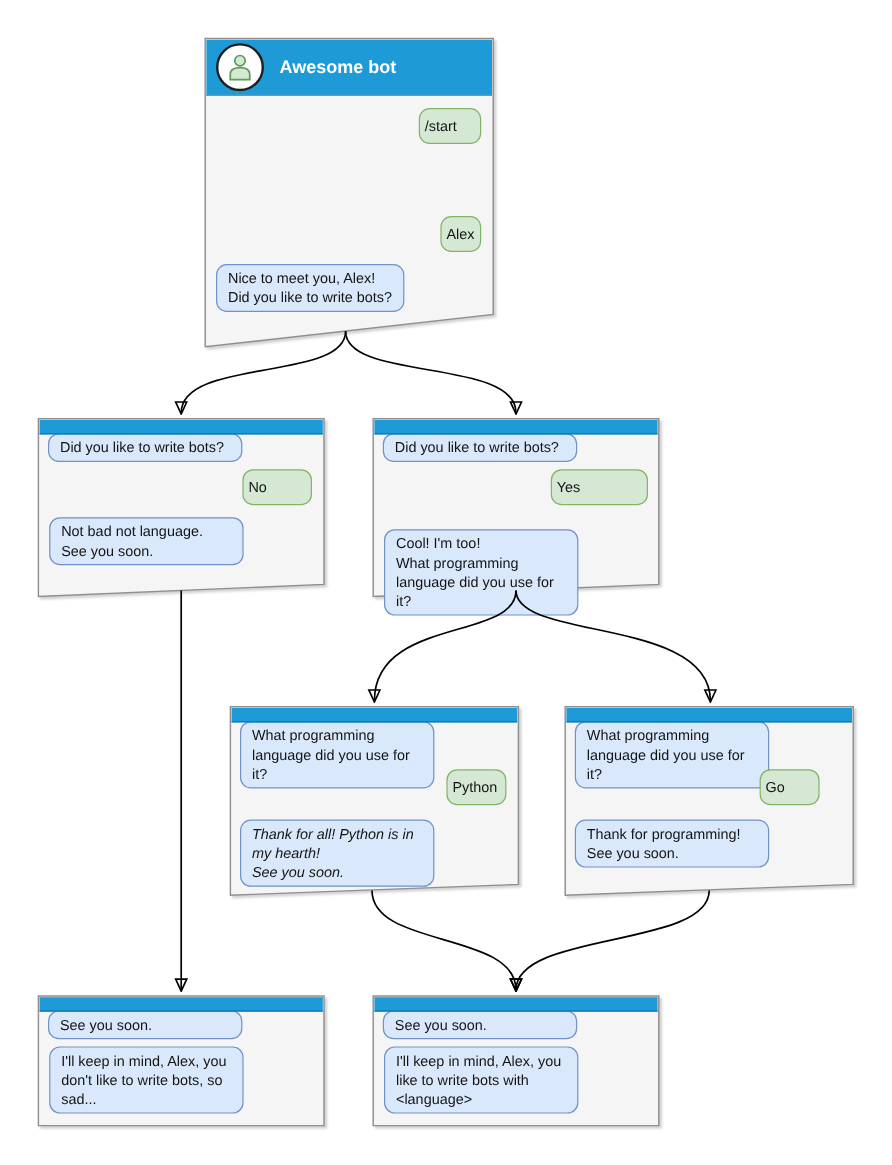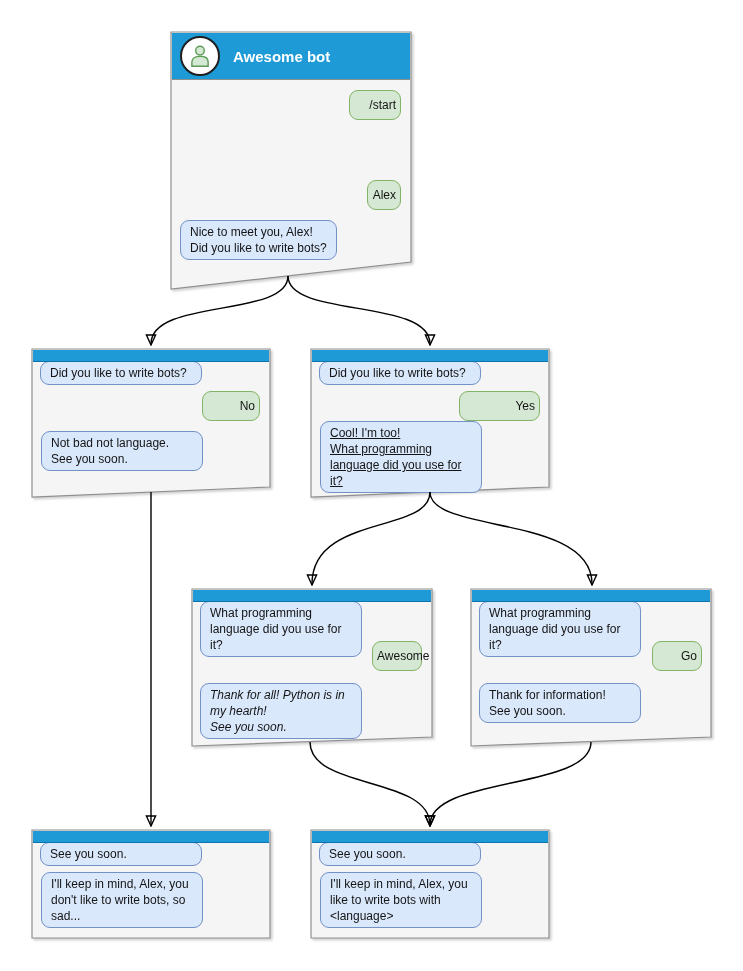--- a/index.html
+++ b/index.html
@@ -13,21 +13,21 @@
             display:flex;align-items:center;gap:13px;padding-left:8px;
             box-sizing:border-box;z-index:3;border-bottom:1px solid #8f8f8f;}
   .minibar{position:absolute;left:1px;top:1px;height:11px;background:#1e9bd7;
            border-bottom:1px solid #0f74ad;z-index:3;}
   .avatar{width:36px;height:36px;border-radius:50%;background:#ffffff;
           border:2px solid #1f1f1f;display:flex;align-items:center;justify-content:center;flex:0 0 auto;}
   .wtitle{color:#ffffff;font-weight:bold;font-size:15px;}
   .bubble{position:absolute;box-sizing:border-box;font-size:12px;line-height:16px;
           white-space:pre-line;border-radius:9px;color:#141414;z-index:2;}
   .bot{background:#dae8fc;border:1px solid #7191c7;padding:3px 9px;text-align:left;}
-  .user{background:#d5e8d4;border:1px solid #82b366;padding:6px 4px;text-align:right;}
+  .user{background:#d5e8d4;border:1px solid #82b366;padding:6px 4px;text-align:left;}
   .w162{width:162px;}
   .arrows{position:absolute;left:0;top:0;z-index:5;pointer-events:none;}
   .arrows path{stroke:#000000;stroke-width:1.4;fill:none;}
 </style>
 </head>
 <body>
 
 <div id="canvas">
 
   <div class="win" style="left:171px;top:32px;width:240px;height:257px;">
@@ -60,47 +60,47 @@
 See you soon.</div>
   </div>
 
   <div class="win" style="left:311px;top:349px;width:238px;height:148px;">
     <svg class="frame" width="238" height="148" viewBox="0 0 238 148">
       <polygon points="0,0 238,0 238,138 0,148"></polygon>
     </svg>
     <div class="minibar" style="width:236px;"></div>
     <div class="bubble bot w162" style="top:12px;left:8px;">Did you like to write bots?</div>
     <div class="bubble user" style="top:42px;right:9px;width:81px;">Yes</div>
-    <div class="bubble bot w162" style="top:72px;left:9px;text-decoration:underline;">Cool! I'm too!
+    <div class="bubble bot w162" style="top:92px;left:9px;">Cool! I'm too!
 What programming
 language did you use for it?</div>
   </div>
 
   <div class="win" style="left:192px;top:589px;width:240px;height:157px;">
     <svg class="frame" width="240" height="157" viewBox="0 0 240 157">
       <polygon points="0,0 240,0 240,148 0,157"></polygon>
     </svg>
     <div class="minibar" style="width:238px;"></div>
     <div class="bubble bot w162" style="top:12px;left:8px;">What programming
 language did you use for it?</div>
-    <div class="bubble user" style="top:52px;right:10px;width:50px;">Awesome</div>
+    <div class="bubble user" style="top:52px;right:10px;width:50px;">Python</div>
     <div class="bubble bot w162" style="top:94px;left:8px;font-style:italic;">Thank for all! Python is in
 my hearth!
 See you soon.</div>
   </div>
 
   <div class="win" style="left:471px;top:589px;width:240px;height:157px;">
     <svg class="frame" width="240" height="157" viewBox="0 0 240 157">
       <polygon points="0,0 240,0 240,148 0,157"></polygon>
     </svg>
     <div class="minibar" style="width:238px;"></div>
     <div class="bubble bot w162" style="top:12px;left:8px;">What programming
 language did you use for it?</div>
-    <div class="bubble user" style="top:52px;right:9px;width:50px;">Go</div>
-    <div class="bubble bot w162" style="top:94px;left:8px;">Thank for information!
+    <div class="bubble user" style="top:52px;right:28px;width:50px;">Go</div>
+    <div class="bubble bot w162" style="top:94px;left:8px;">Thank for programming!
 See you soon.</div>
   </div>
 
   <div class="win" style="left:32px;top:830px;width:238px;height:108px;">
     <svg class="frame" width="238" height="108" viewBox="0 0 238 108">
       <polygon points="0,0 238,0 238,108 0,108"></polygon>
     </svg>
     <div class="minibar" style="width:236px;"></div>
     <div class="bubble bot w162" style="top:12px;left:8px;">See you soon.</div>
     <div class="bubble bot w162" style="top:42px;left:9px;">I'll keep in mind, Alex, you

